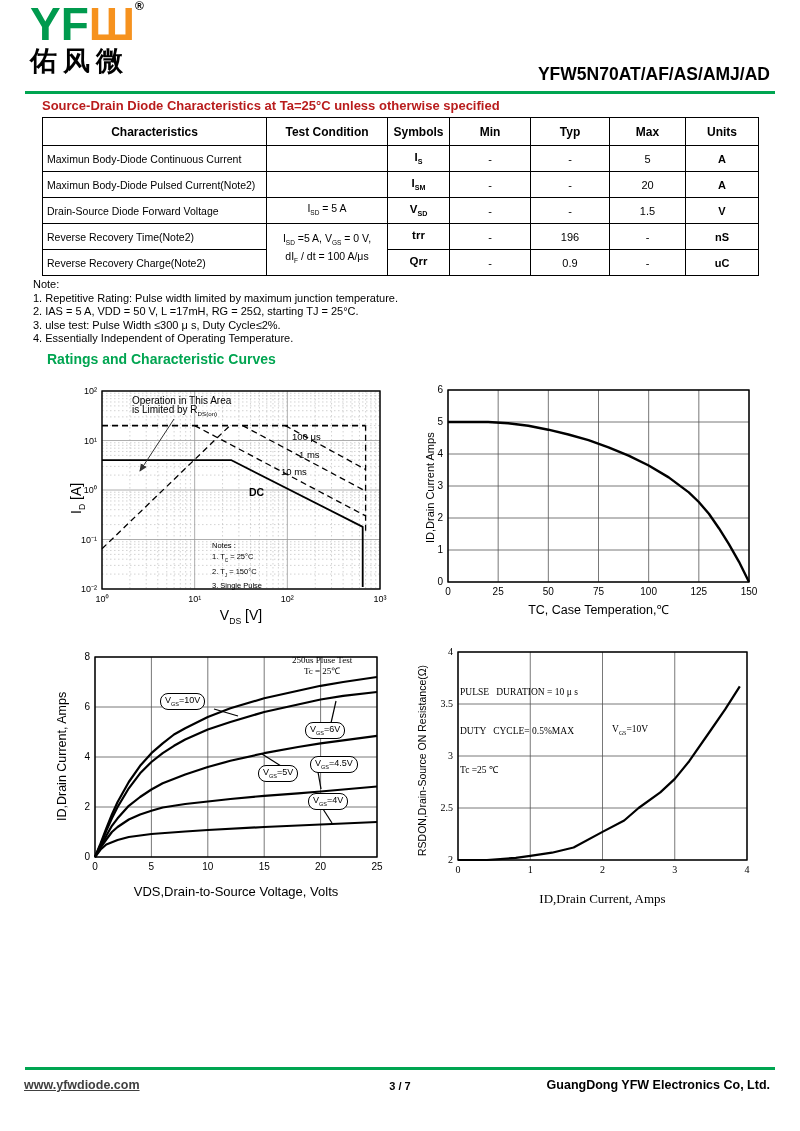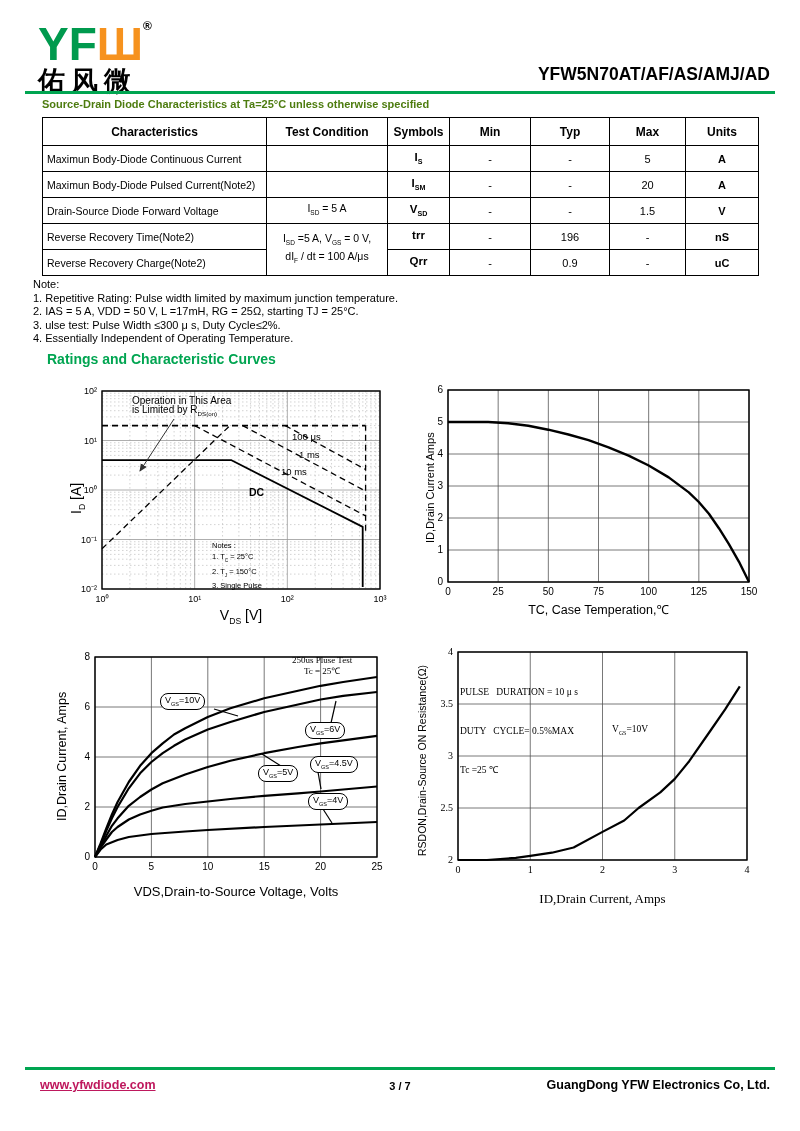--- a/index.html
+++ b/index.html
@@ -1,27 +1,27 @@
 <!DOCTYPE html>
 <html><head>
 <meta charset="utf-8">
 <style>
   html,body{margin:0;padding:0;background:#fff;}
   .page{position:relative;width:800px;height:1131px;background:#fff;overflow:hidden;
         font-family:"Liberation Sans",sans-serif;color:#000;}
   
-  .logo{position:absolute;left:30px;top:20px;line-height:1;margin-left:8px;}
+  .logo{position:absolute;left:30px;top:0;line-height:1;}
   .logo-row{white-space:nowrap;}
   .logo-yf{color:#009a4e;font-weight:800;font-size:46px;letter-spacing:0px;}
   .logo-w{color:#f6921e;font-weight:800;font-size:46px;}
   .logo-r{font-size:12px;font-weight:700;vertical-align:30px;}
   .logo-cn{font-size:27px;font-weight:700;letter-spacing:6px;margin-top:1px;}
   .part-number{position:absolute;right:30px;top:64px;font-size:17.5px;font-weight:700;}
   .header-rule{position:absolute;left:25px;width:750px;top:91px;height:3px;background:#00a551;}
-  .section-title{position:absolute;left:42px;top:98px;font-size:11px;font-weight:700;color:#4d7c0f;}
+  .section-title{position:absolute;left:42px;top:98px;font-size:13px;font-weight:700;color:#b91c1c;}
   
   .spec-table{position:absolute;left:42px;top:117px;width:716px;border-collapse:collapse;
               table-layout:fixed;font-size:11px;}
   .spec-table th,.spec-table td{border:1px solid #000;padding:1px 3px;text-align:center;vertical-align:middle;overflow:hidden;}
   .spec-table th{font-size:12px;height:25px;}
   .spec-table td{height:23px;}
   td.char{text-align:left;font-size:10.5px;padding-left:4px;}
   td.cond{font-size:10.5px;line-height:12px;}
   .sym{font-weight:700;font-size:11.5px;}
   .units{font-weight:700;}
@@ -63,22 +63,22 @@
   #co5{left:203px;top:120px;}
   #co45{left:255px;top:111px;}
   #co4{left:253px;top:148px;}
   
   #ylabD{left:2px;top:216px;font-size:10.5px;}
   #xlabD{left:44px;top:251px;width:289px;font-size:13px;font-family:"Liberation Serif",serif;}
   #annPulseD{left:46px;top:20px;font-size:9.5px;line-height:13px;font-family:"Liberation Serif",serif;}
   #annVgsD{left:198px;top:84px;font-size:9.5px;font-family:"Liberation Serif",serif;}
   
   .footer-rule{position:absolute;left:25px;width:750px;top:1067px;height:3px;background:#00a551;}
-  .website{position:absolute;left:40px;top:1078px;font-size:12.5px;font-weight:700;
-           color:#be185d;text-decoration:underline;cursor:pointer;}
+  .website{position:absolute;left:24px;top:1078px;font-size:12.5px;font-weight:700;
+           color:#404040;text-decoration:underline;cursor:pointer;}
   .page-num{position:absolute;left:0;width:800px;top:1080px;text-align:center;font-size:11px;font-weight:700;}
   .company{position:absolute;right:30px;top:1078px;font-size:12.5px;font-weight:700;}
 </style>
 </head>
 <body>
 
 <div class="page">
 
   <div class="logo">
     <div class="logo-row">

